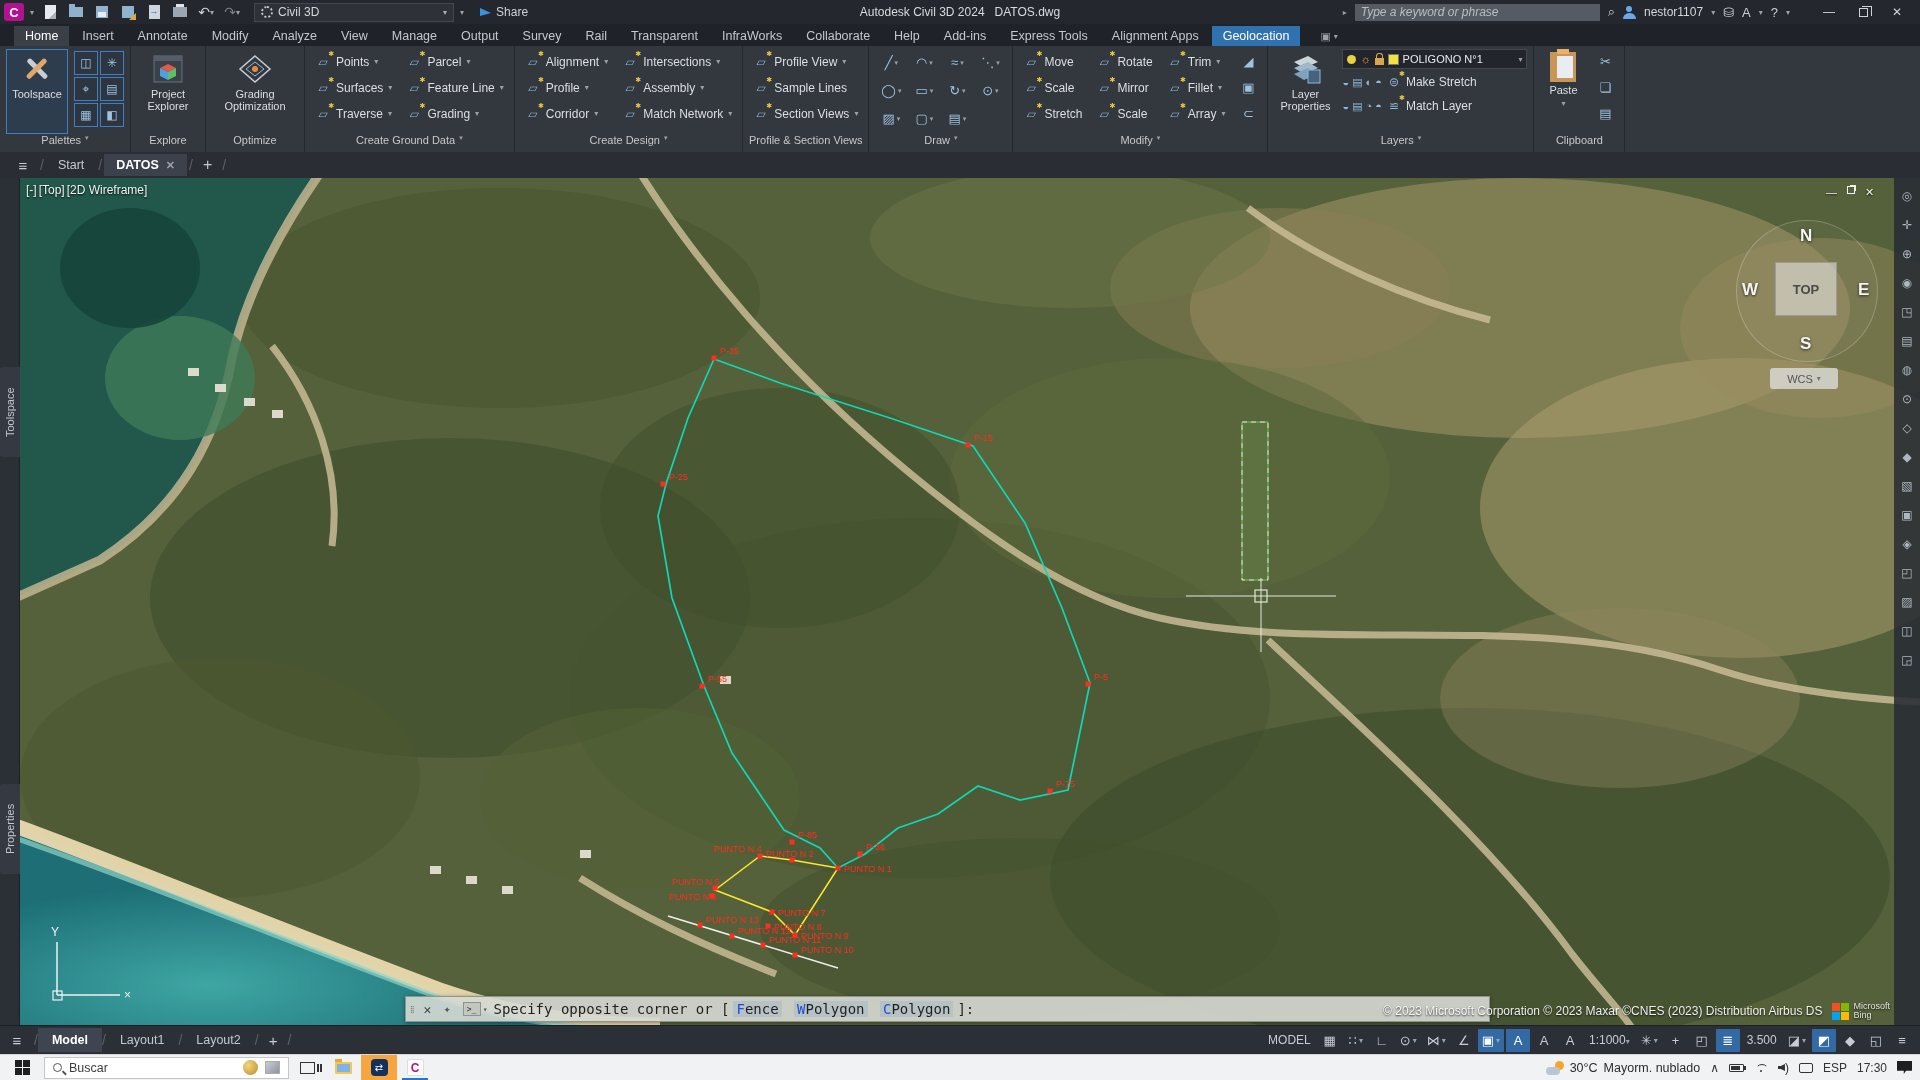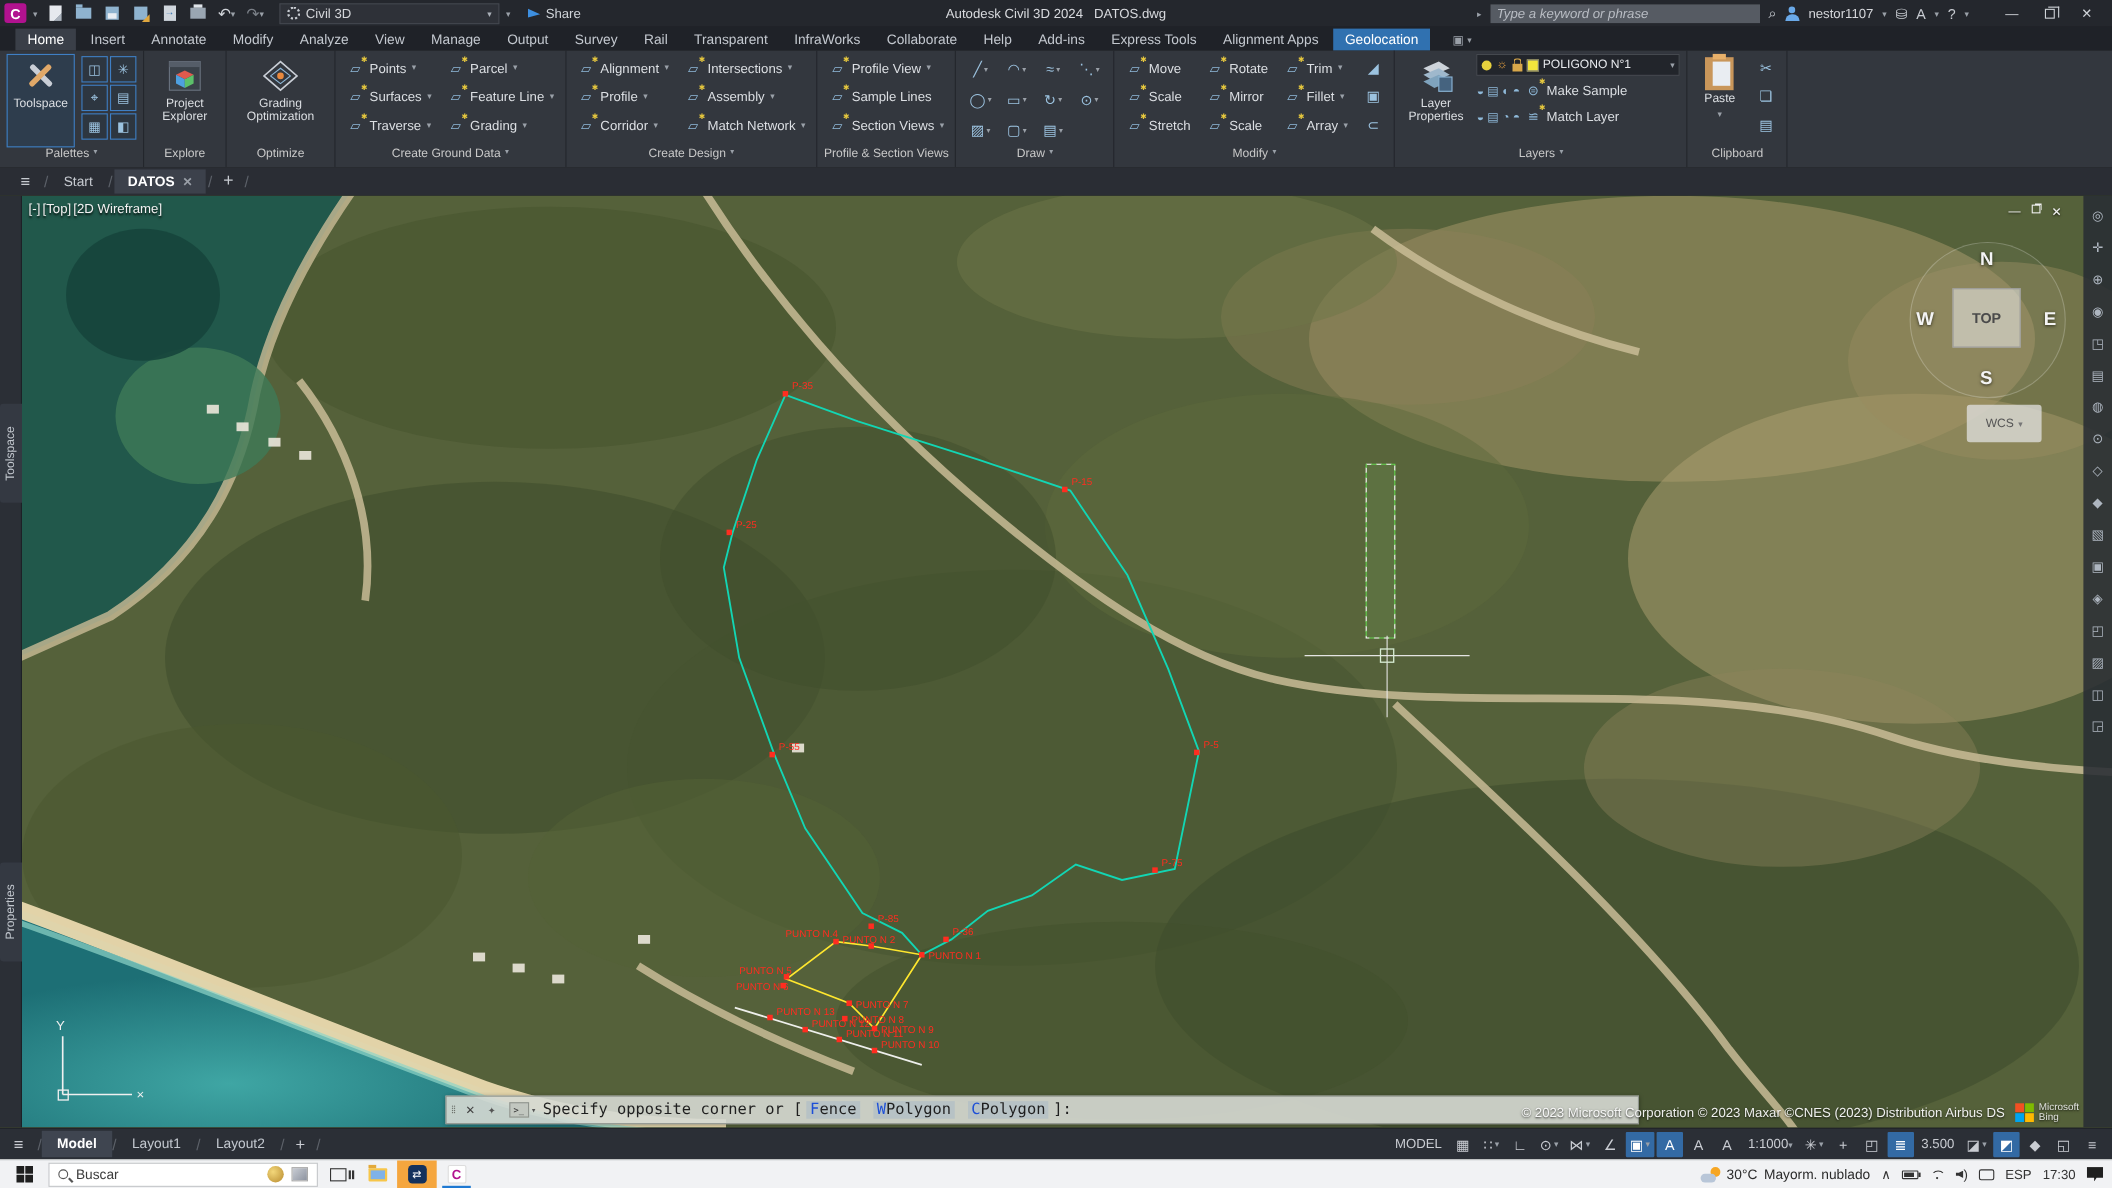--- a/index.html
+++ b/index.html
@@ -101,21 +101,21 @@
   #vp-label{position:absolute;left:26px;top:5px;color:#f2f2f2;font-size:12px;text-shadow:0 1px 2px rgba(0,0,0,.9);display:flex;gap:2px;}
   #vp-label span{cursor:pointer;}
   #vp-winbtns{position:absolute;left:1826px;top:8px;display:flex;gap:10px;color:#f0f0f0;font-size:11px;text-shadow:0 1px 2px rgba(0,0,0,.8);}
   #vp-winbtns span{cursor:pointer;}
   .vp-restore{display:inline-block;width:8px;height:8px;border:1px solid #f0f0f0;box-shadow:2px -2px 0 -1px #f0f0f0;}
   
   #viewcube{position:absolute;left:1734px;top:38px;width:146px;height:150px;}
   #vc-circle{position:absolute;left:2px;top:4px;width:142px;height:142px;border-radius:50%;border:1px solid rgba(255,255,255,.22);background:rgba(255,255,255,.04);}
   .vc-letter{position:absolute;color:#f4f4f4;font-weight:bold;font-size:17px;text-shadow:0 1px 3px rgba(0,0,0,.7);cursor:pointer;}
   #vc-top{position:absolute;left:41px;top:46px;width:62px;height:54px;background:rgba(235,235,235,.55);border:1px solid #9a9a9a;display:flex;align-items:center;justify-content:center;color:#4a4a4a;font-weight:bold;font-size:13px;cursor:pointer;}
-  #vc-wcs{position:absolute;left:54px;top:152px;width:68px;height:34px;background:rgba(225,225,225,.75);border-radius:3px;display:flex;align-items:center;justify-content:center;gap:4px;color:#555;font-size:11px;cursor:pointer;text-align:center;}
+  #vc-wcs{position:absolute;left:36px;top:152px;width:68px;height:21px;background:rgba(225,225,225,.75);border-radius:3px;display:flex;align-items:center;justify-content:center;gap:4px;color:#555;font-size:11px;cursor:pointer;text-align:center;}
   
   #leftstrip{position:absolute;left:0;top:0;bottom:0;width:20px;background:#2b2f36;border-right:1px solid #1d2026;}
   .side-tab{position:absolute;left:0;width:20px;background:#343942;color:#c3c8cf;font-size:11px;display:flex;align-items:center;justify-content:center;writing-mode:vertical-rl;transform:rotate(180deg);padding:10px 0;cursor:pointer;border-radius:0 3px 3px 0;}
   
   #righttoolbar{position:absolute;right:0;top:0;bottom:0;width:26px;background:rgba(40,44,51,.88);display:flex;flex-direction:column;align-items:center;padding-top:8px;gap:9px;}
   .nav-ico{width:20px;height:20px;display:flex;align-items:center;justify-content:center;color:#aeb6c0;font-size:12px;cursor:pointer;}
   
   #cmdline{position:absolute;left:405px;top:818px;width:1085px;height:26px;background:rgba(214,217,211,.9);border:1px solid #8f948e;display:flex;align-items:center;font-family:"DejaVu Sans Mono",monospace;font-size:14px;color:#1f1f1f;box-shadow:0 1px 4px rgba(0,0,0,.4);}
   .cmd-grip{color:#6f746e;font-size:10px;letter-spacing:-1px;padding:0 4px;cursor:grab;}
   .cmd-x{padding:0 6px;color:#444;cursor:pointer;font-size:13px;}
@@ -573,21 +573,21 @@
             <span class="lc-bulb"></span>
             <span class="lc-sun">☼</span>
             <span class="lc-lock"></span>
             <span class="lc-swatch"></span>
             <span class="lc-name">POLIGONO N°1</span>
             <span class="mini-arrow">▾</span>
           </div>
           <div class="layer-row">
             <span class="lr-icons">◒ ▤ ◐ ◓</span>
             <span class="wi-icon">⊜</span>
-            <span>Make Sample</span>
+            <span>Make Stretch</span>
           </div>
           <div class="layer-row">
             <span class="lr-icons">◒ ▤ ◔ ◓</span>
             <span class="wi-icon">≌</span>
             <span>Match Layer</span>
           </div>
         </div>
       </div>
       <div class="panel-label">
           <span>Layers</span>

